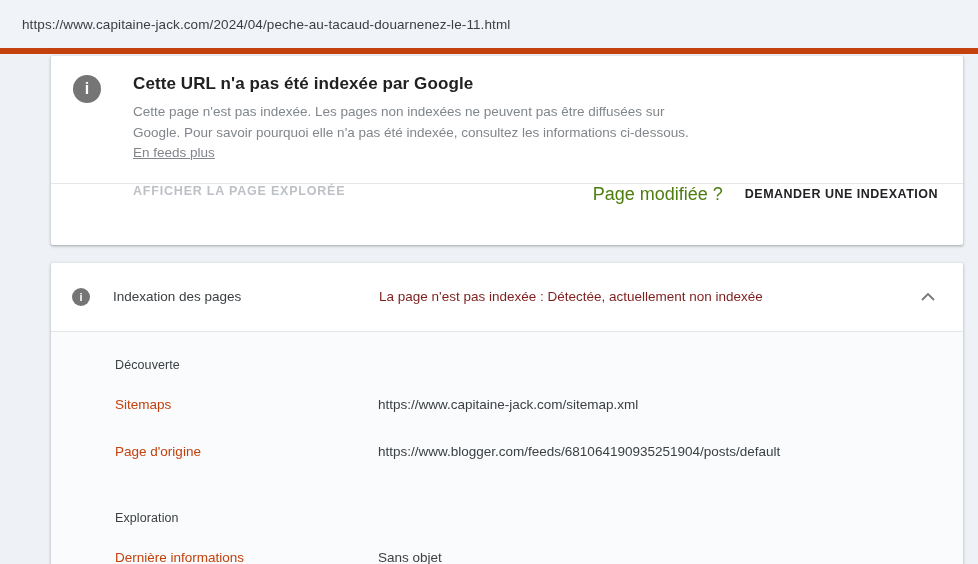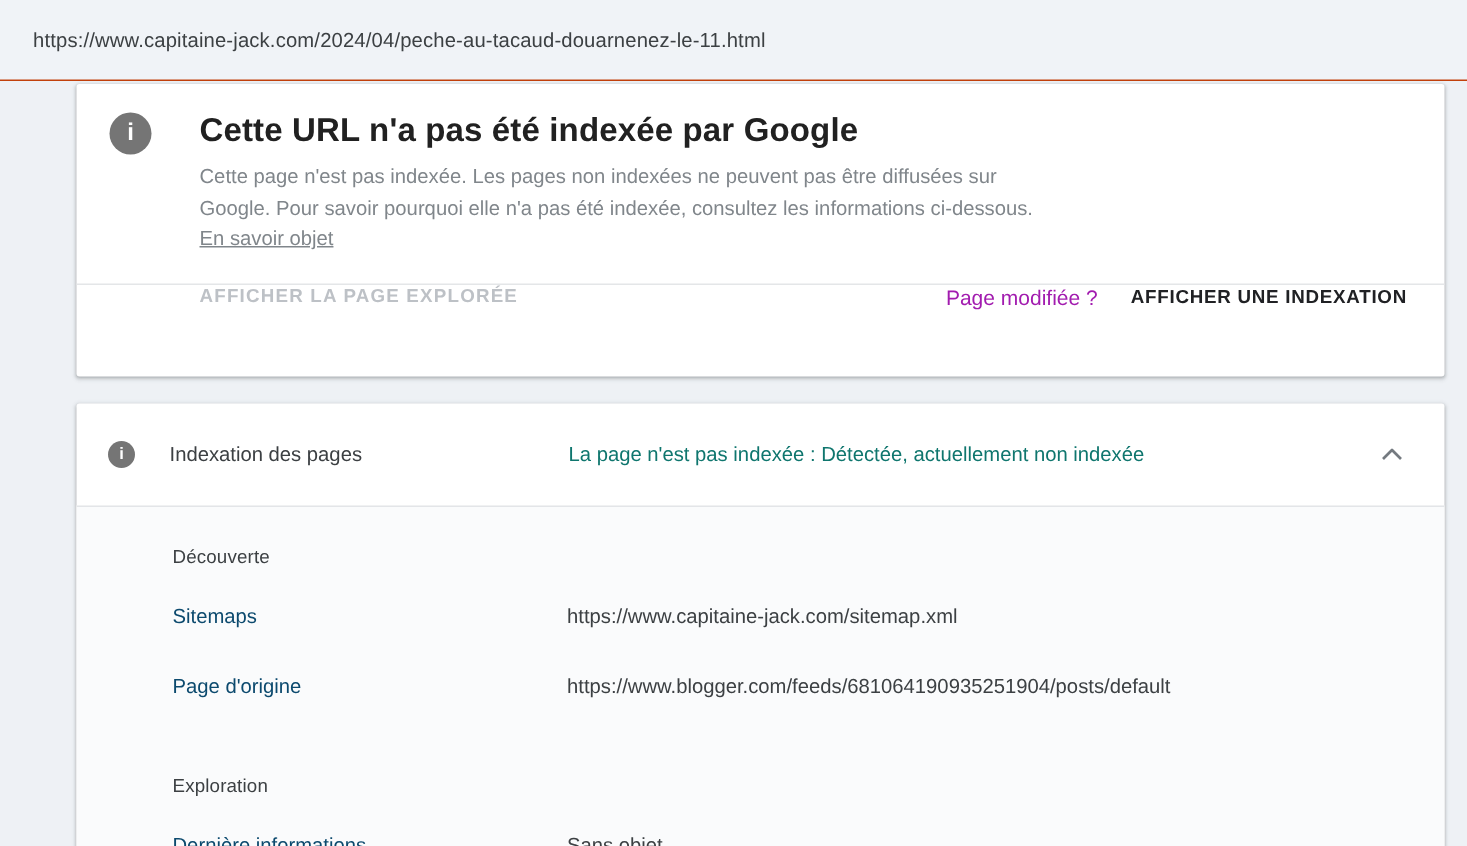--- a/index.html
+++ b/index.html
@@ -9,21 +9,21 @@
     height: 564px;
     overflow: hidden;
     background: #eef1f5;
     font-family: "Liberation Sans", sans-serif;
     -webkit-font-smoothing: antialiased;
   }
   
   .topbar {
     height: 54px;
     background: #f0f3f7;
-    border-bottom: 1px solid #c2410c;
+    border-bottom: 6px solid #c2410c;
     display: flex;
     align-items: center;
     padding-left: 22px;
   }
   .topbar .url-text {
     font-size: 13.5px;
     color: #3c4043;
     letter-spacing: 0.1px;
     white-space: nowrap;
   }
@@ -54,21 +54,21 @@
     width: 28px; height: 28px;
     font-size: 16px;
     margin: 4px 32px 0 0;
   }
   .info-icon.small {
     width: 18px; height: 18px;
     font-size: 11px;
     margin-right: 23px;
   }
   .status-title {
-    font-size: 22px;
+    font-size: 17px;
     font-weight: 700;
     color: #212121;
     letter-spacing: 0.1px;
     margin: 3px 0 8px 0;
   }
   .status-desc {
     font-size: 13.5px;
     line-height: 20.5px;
     color: #80868b;
     max-width: 567px;
@@ -100,22 +100,22 @@
     font-weight: 700;
     letter-spacing: 0.8px;
     cursor: default;
   }
   .footer-right {
     display: flex;
     align-items: center;
     gap: 22px;
   }
   .page-modified {
-    color: #a21caf;
-    font-size: 14px;
+    color: #4d7c0f;
+    font-size: 18px;
   }
   .btn-request-indexing {
     color: #202124;
     font-size: 12.5px;
     font-weight: 700;
     letter-spacing: 0.5px;
   }
   
   .card-second { margin-top: 18px; }
   .card2-header {
@@ -127,21 +127,21 @@
   }
   .section-label {
     width: 266px;
     flex-shrink: 0;
     font-size: 13.5px;
     color: #3c4043;
   }
   .status-text {
     flex: 1;
     font-size: 13.5px;
-    color: #0f766e;
+    color: #7f1d1d;
   }
   .chevron { display: flex; align-items: center; padding: 4px; }
   .detail {
     background: #fafbfc;
     border-top: 1px solid #e3e5e8;
     padding: 14px 24px 60px 64px;
   }
   .detail h3 {
     font-size: 12.5px;
     font-weight: 400;
@@ -149,45 +149,45 @@
     letter-spacing: 0.1px;
     margin: 12px 0 0 0;
   }
   .drow {
     display: flex;
     font-size: 13.5px;
     margin-top: 32px;
   }
   .detail h3 + .drow { margin-top: 25px; }
   .drow + h3 { margin-top: 52px; }
-  .drow .lbl { width: 263px; flex-shrink: 0; color: #0c4a6e; }
+  .drow .lbl { width: 263px; flex-shrink: 0; color: #c2410c; }
   .drow .val { color: #3c4043; }
 </style>
 </head>
 <body>
 
 <header class="topbar">
   <span class="url-text">https://www.capitaine-jack.com/2024/04/peche-au-tacaud-douarnenez-le-11.html</span>
 </header>
 
 <div class="content">
 
   <section class="card card-first">
     <div class="card1-main">
       <div class="info-icon big">i</div>
       <div>
         <h1 class="status-title">Cette URL n'a pas été indexée par Google</h1>
-        <p class="status-desc"><span>Cette page n'est pas indexée. Les pages non indexées ne peuvent pas être diffusées sur Google. Pour savoir pourquoi elle n'a pas été indexée, consultez les informations ci-dessous.</span> <a>En savoir objet</a></p>
+        <p class="status-desc"><span>Cette page n'est pas indexée. Les pages non indexées ne peuvent pas être diffusées sur Google. Pour savoir pourquoi elle n'a pas été indexée, consultez les informations ci-dessous.</span> <a>En feeds plus</a></p>
       </div>
     </div>
     <div class="card1-footer">
       <button class="btn-view-crawled">AFFICHER LA PAGE EXPLORÉE</button>
       <div class="footer-right">
         <span class="page-modified">Page modifiée ?</span>
-        <button class="btn-request-indexing">AFFICHER UNE INDEXATION</button>
+        <button class="btn-request-indexing">DEMANDER UNE INDEXATION</button>
       </div>
     </div>
   </section>
 
   <section class="card card-second">
     <div class="card2-header">
       <div class="info-icon small">i</div>
       <span class="section-label">Indexation des pages</span>
       <span class="status-text">La page n'est pas indexée : Détectée, actuellement non indexée</span>
       <span class="chevron">

